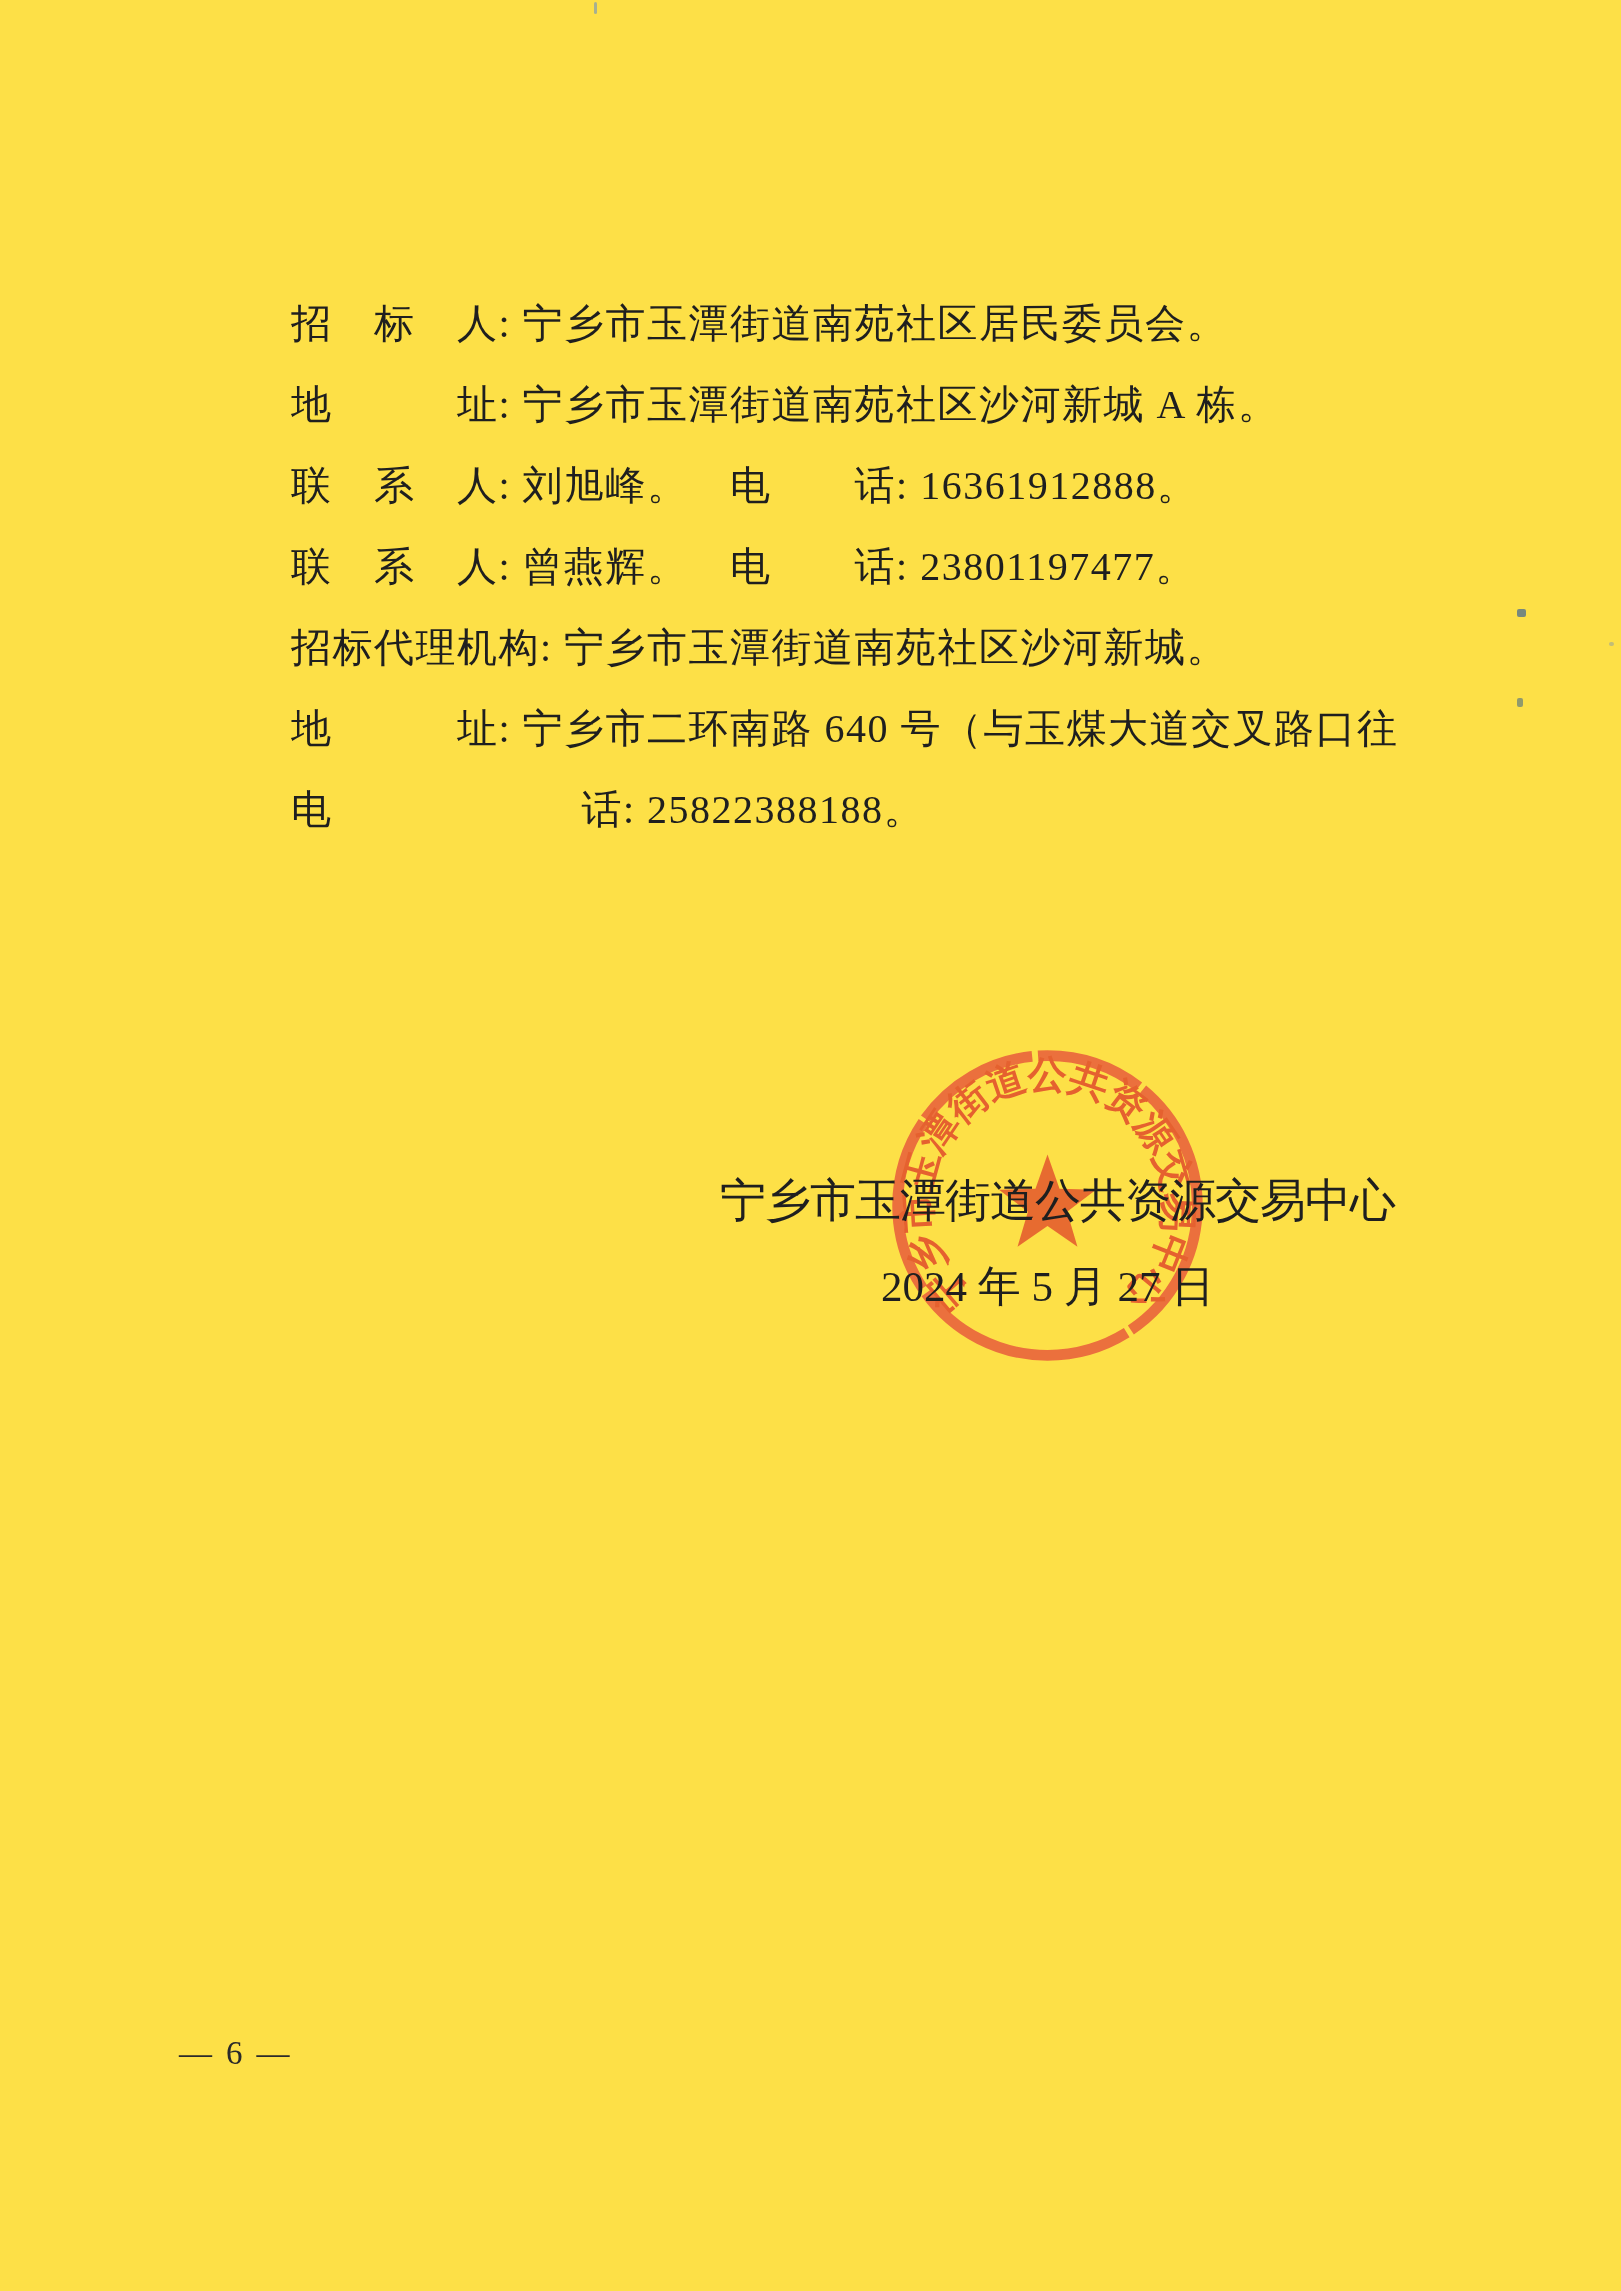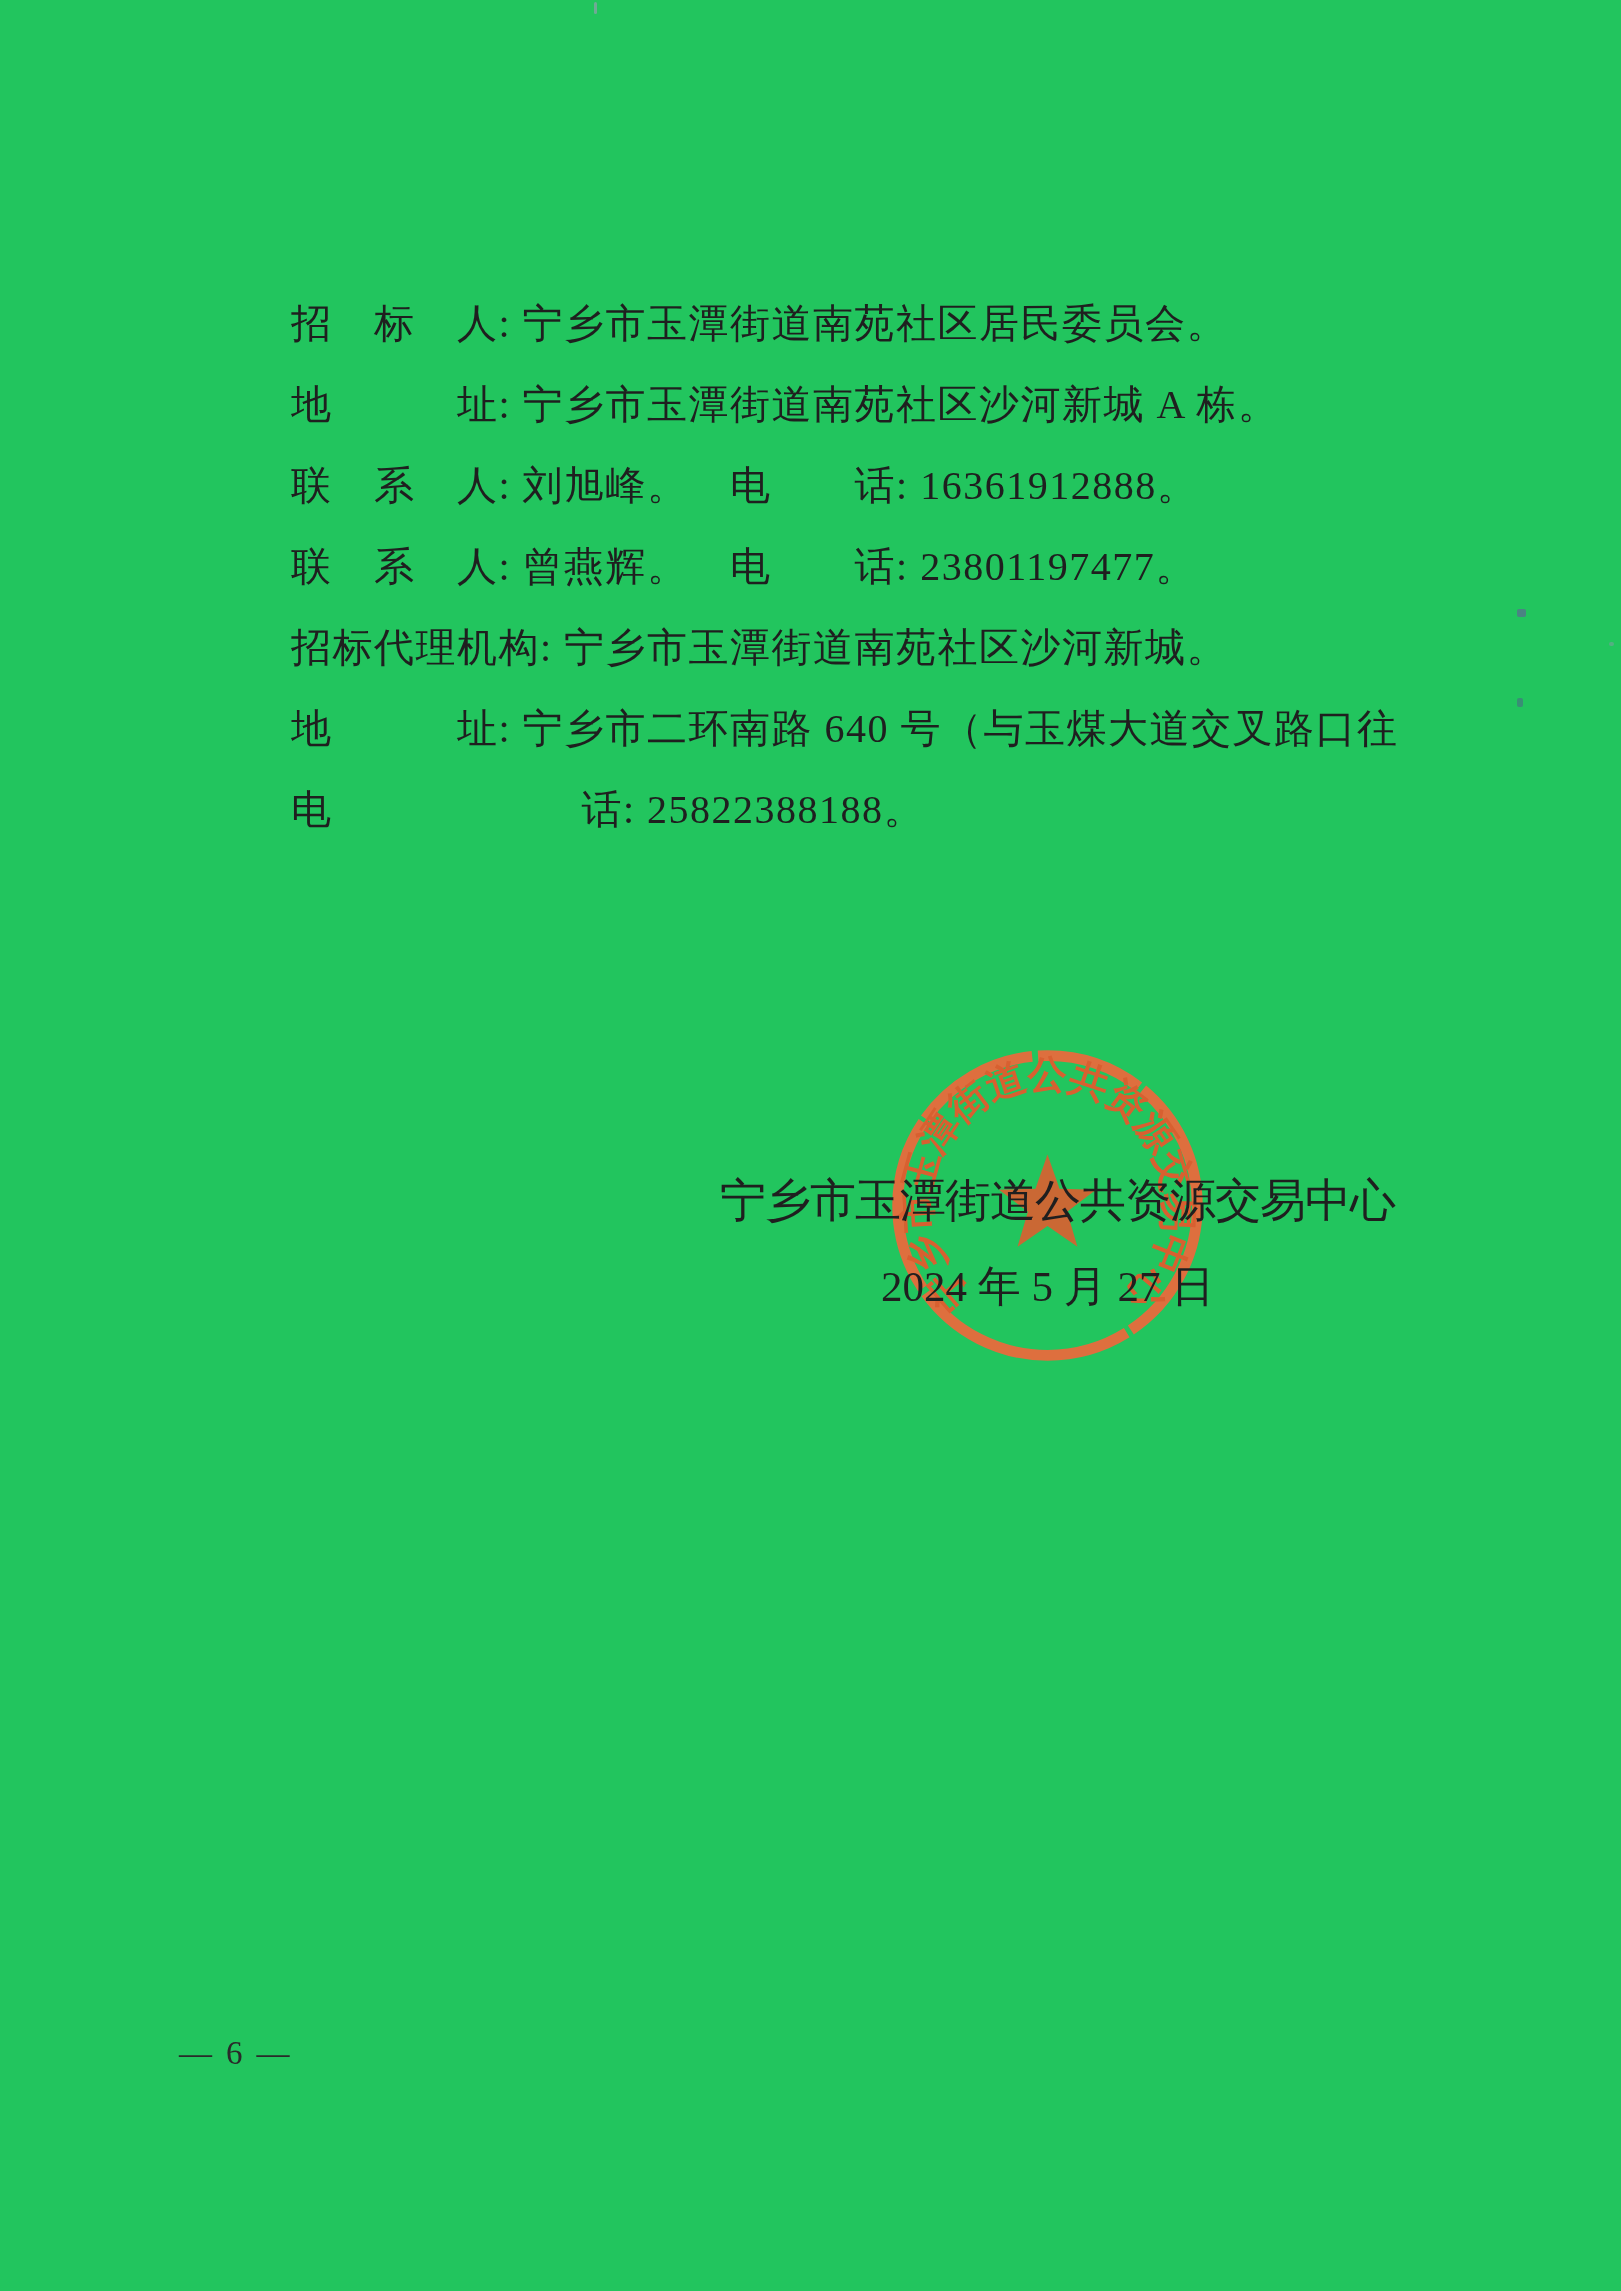--- a/index.html
+++ b/index.html
@@ -1,20 +1,20 @@
 <!DOCTYPE html>
 <html><head>
 <meta charset="utf-8">
 <style>
   html, body { margin: 0; padding: 0; background: #e9e9e9; }
   .page {
     position: relative;
     width: 1621px;
     height: 2292px;
-    background: #22c55e;
+    background: #fde047;
     overflow: hidden;
     font-family: "Liberation Serif", "DejaVu Serif", serif;
     color: #1f1f1f;
   }
 
   
   .body-text {
     position: absolute;
     left: 211px;
     top: 283px;

